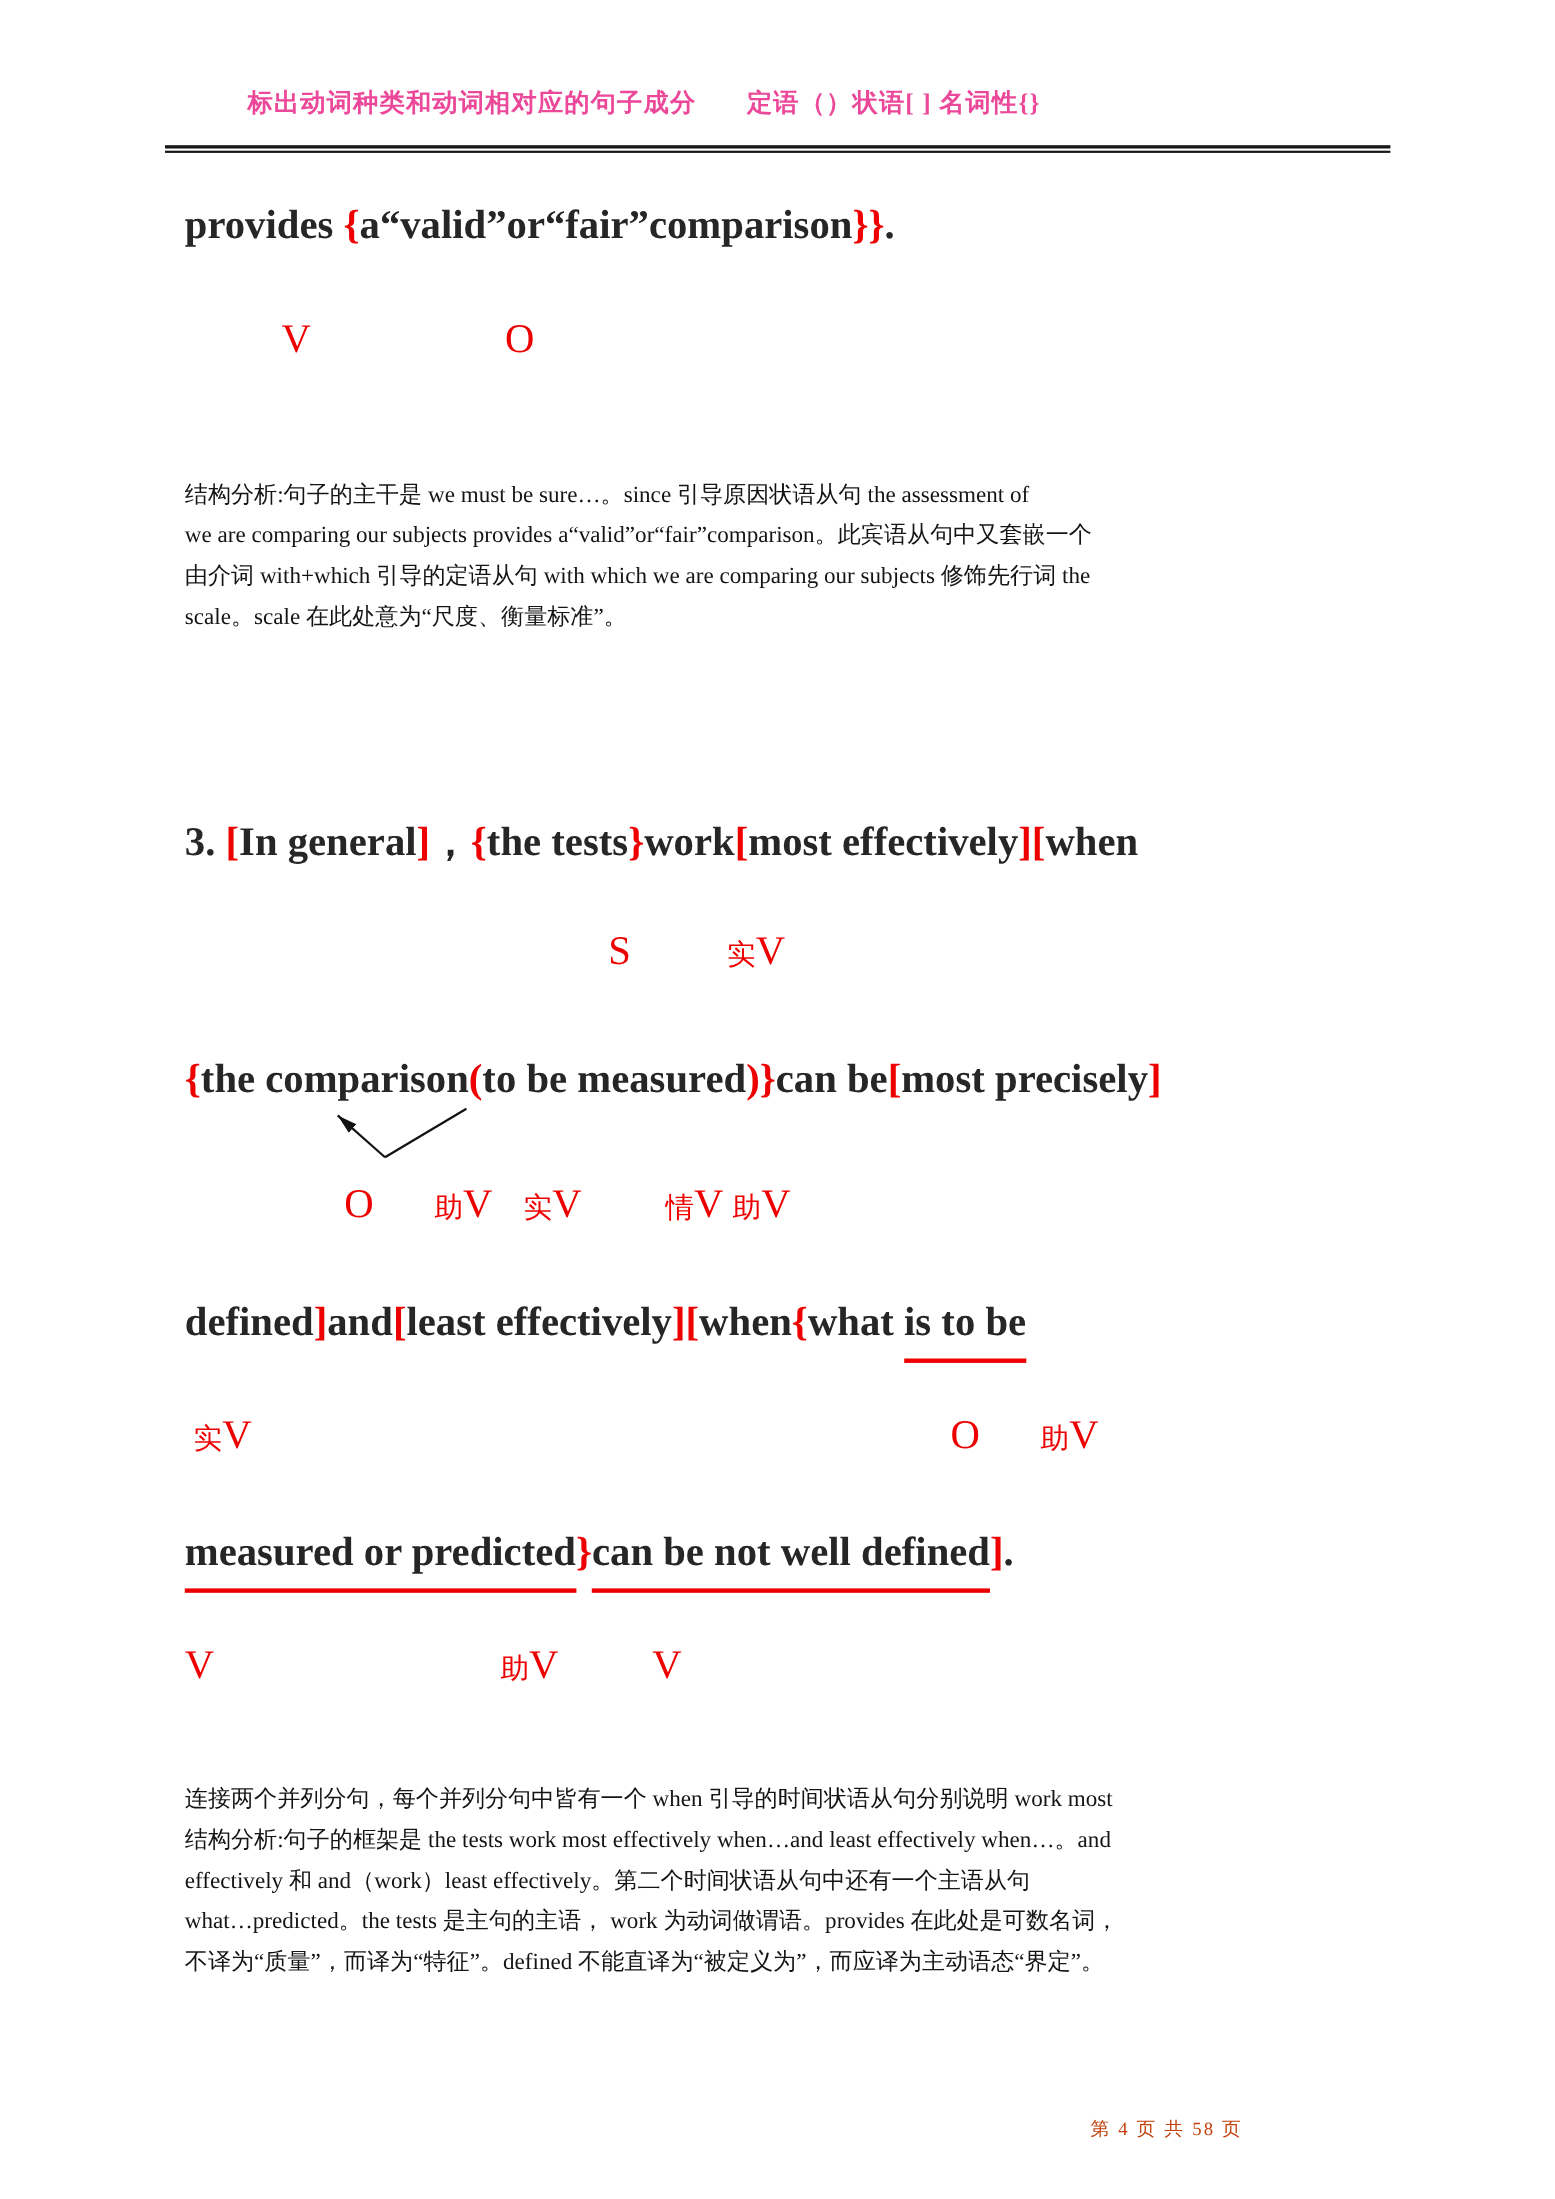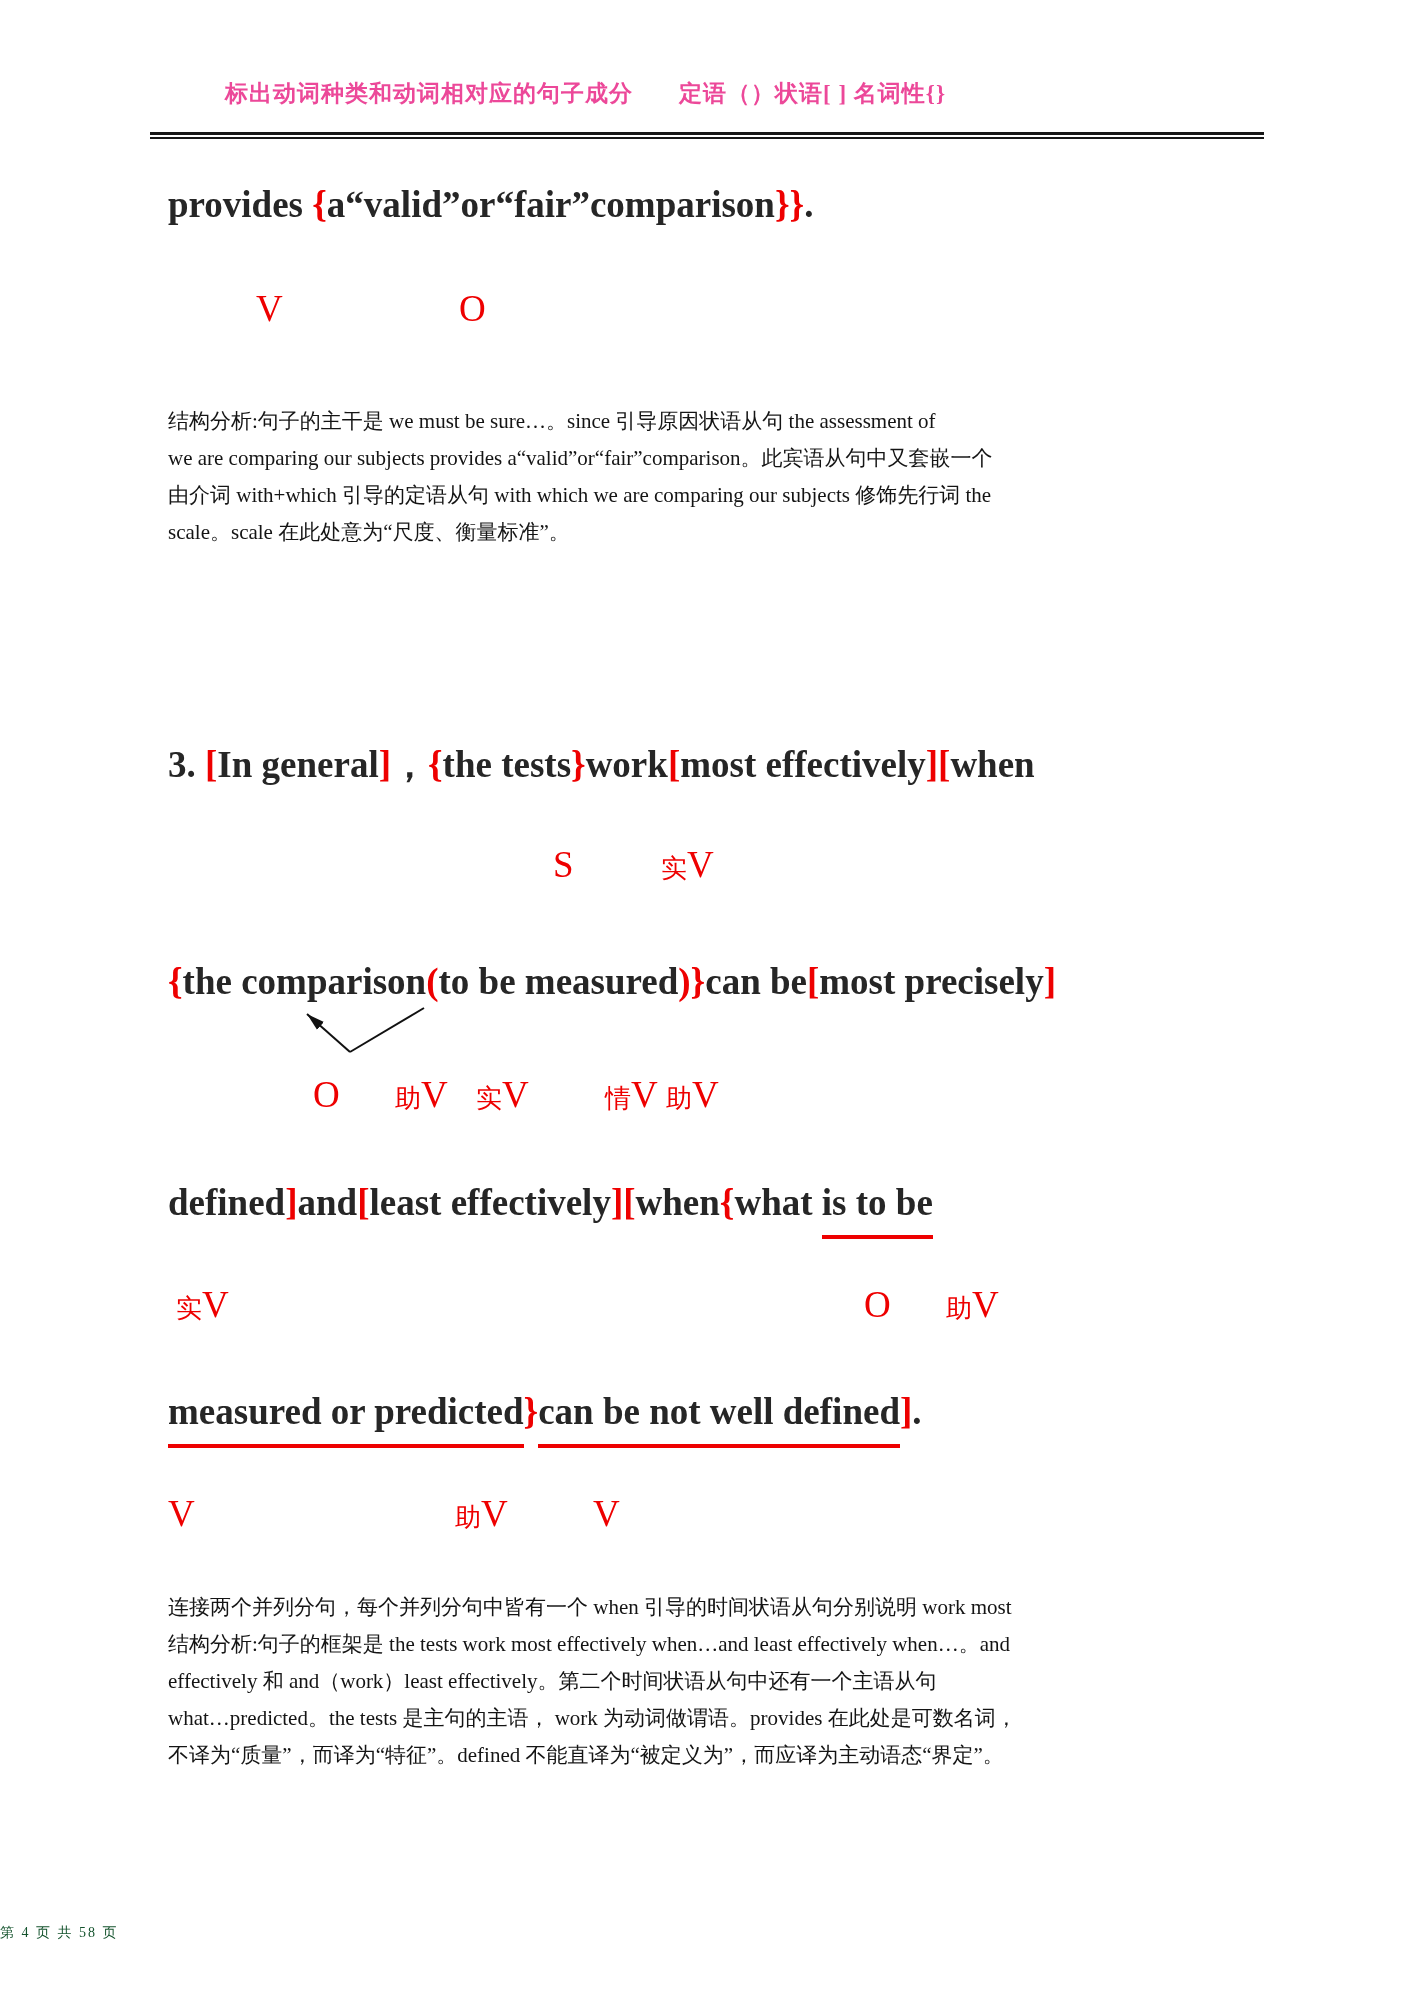--- a/index.html
+++ b/index.html
@@ -27,26 +27,26 @@
   .sline .r{color:var(--red);}
   .sline .u{border-bottom:4px solid var(--red);padding-bottom:12px;}
   
   .ann{
     position:absolute;
     color:var(--red);font-size:37px;font-weight:normal;
     white-space:nowrap;line-height:1;
   }
   .ann .zh{font-size:26px;}
   
-  .para{position:absolute;font-size:21px;line-height:37px;color:#141414;}
+  .para{position:absolute;font-size:21px;line-height:37px;color:#141414;margin-top:28px;}
   .pline{white-space:nowrap;}
   
   .footer{
     position:absolute;left:0;top:1924px;width:1130px;
-    text-align:left;font-size:14px;color:#14532d;letter-spacing:2px;
+    text-align:right;font-size:17px;color:#c2410c;letter-spacing:2px;
   }
 </style>
 </head>
 <body>
 
 <div id="page">
 
   <div class="hdr-text" style="left:225px;top:78px">标出动词种类和动词相对应的句子成分</div>
   <div class="hdr-text" style="left:679px;top:78px">定语（）状语[ ] 名词性{}</div>
   <div class="rule" style="left:150px;top:132px;width:1114px;height:2.5px"></div>

